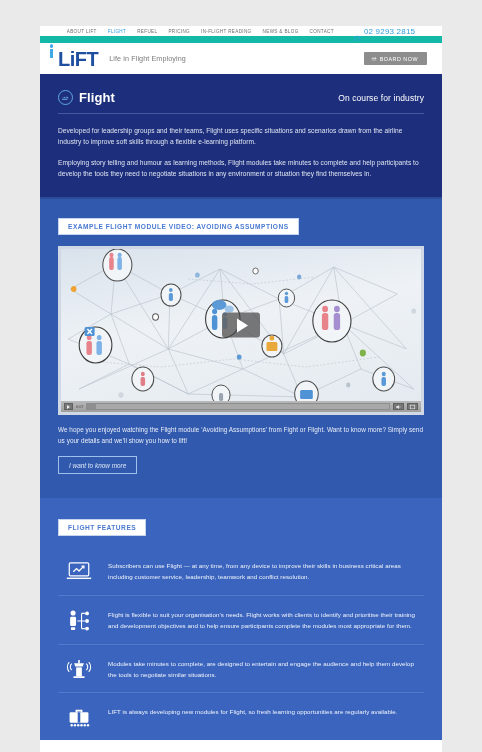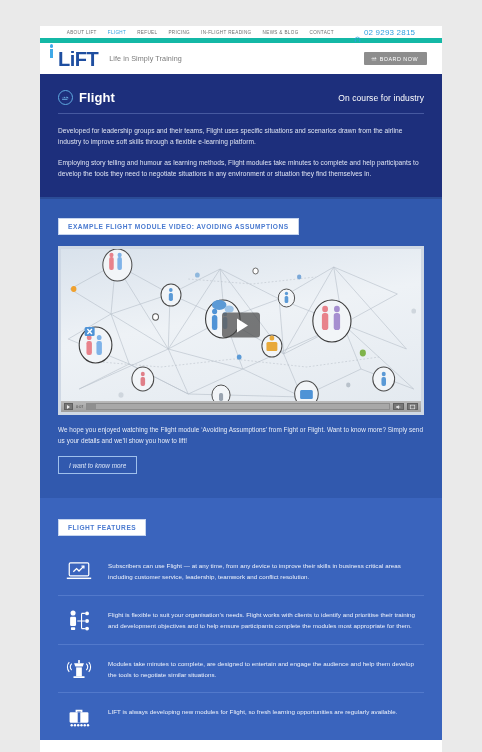--- a/index.html
+++ b/index.html
@@ -7,21 +7,21 @@
     width: 482px; height: 752px;
     background: #eaeaea;
     font-family: "Liberation Sans", sans-serif;
     overflow: hidden;
   }
   .page { position: relative; width: 482px; height: 752px; background: #eaeaea; }
   .content { position: absolute; left: 40px; top: 26px; width: 402px; min-height: 726px; background: #fff; }
 
   
   .topnav {
-    height: 17px; background: #fff; border-bottom: 5px solid #14b8a6;
+    height: 17px; background: #fff; border-bottom: 7px solid #14b8a6;
     display: flex; align-items: center; justify-content: center; gap: 11px;
     padding: 0 8px;
   }
   .topnav a {
     font-size: 4.6px; letter-spacing: .35px; color: #6d6d6d;
     text-decoration: none; text-transform: uppercase; white-space: nowrap;
   }
   .topnav a.active { color: #2e9fe0; }
   .phone { display: flex; align-items: center; gap: 3px; margin-left: 9px; }
   .phone-icon { width: 7px; height: 7px; color: #2e9fe0; }
@@ -144,21 +144,21 @@
         <span class="phone-num">02 9293 2815</span>
       </span>
     </div>
 
     <div class="logobar">
       <div class="logo">
         <span class="logo-text">LiFT</span>
         <span class="logo-i-dot"></span>
         <span class="logo-i-body"></span>
       </div>
-      <span class="tagline">Life in Simply Training</span>
+      <span class="tagline">Life in Flight Employing</span>
       <div class="board-now">
         <span class="plane-ico">
           <svg viewBox="0 0 16 16" fill="#fff">
               <path d="M1 7h14l-3.5-3.5h-2L11 6H7L5.5 3.5h-1.2L5 6H1zm1 3h12v1H2z"></path>
             </svg>
         </span>
         <span>BOARD NOW</span>
       </div>
     </div>
 

